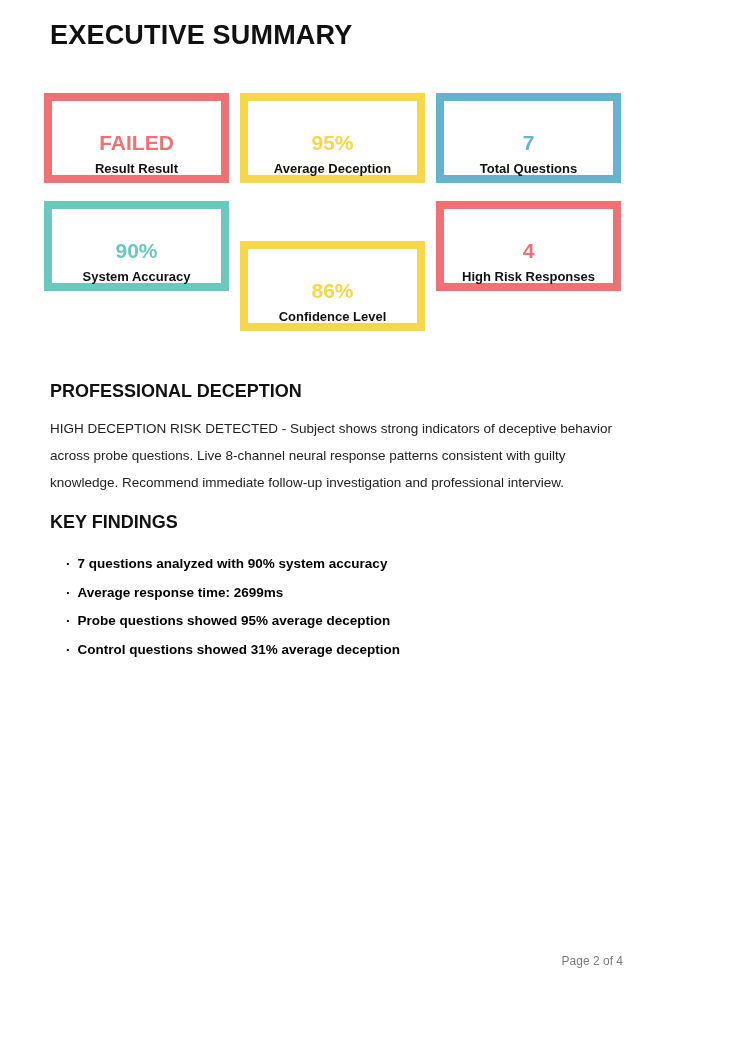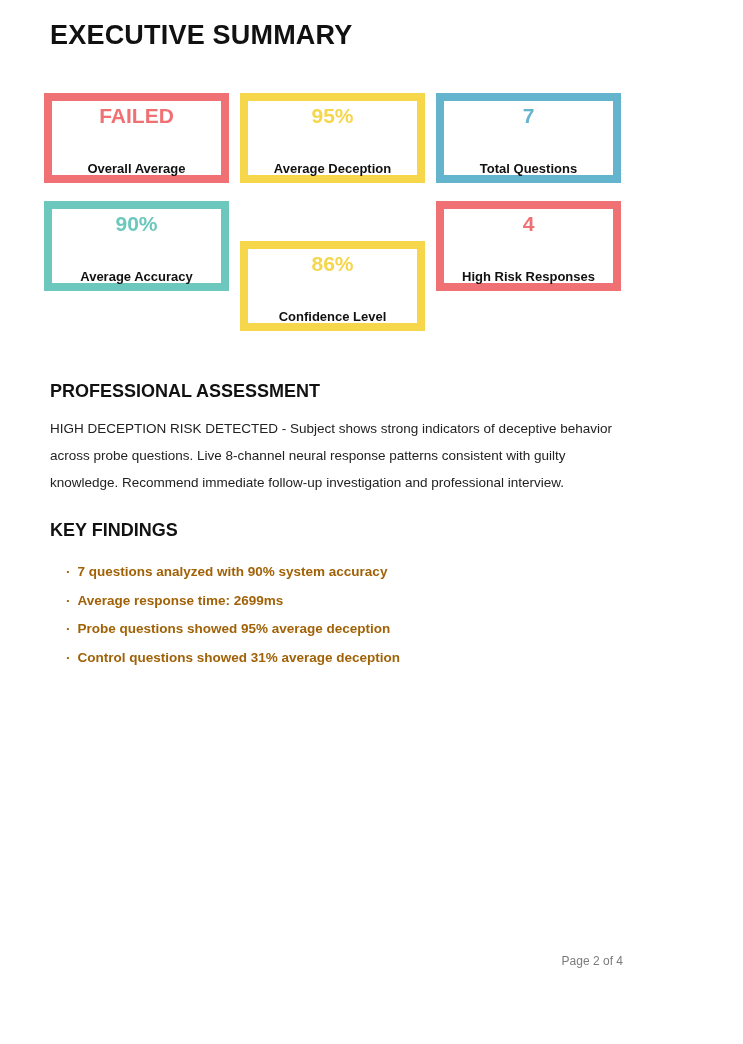--- a/index.html
+++ b/index.html
@@ -27,58 +27,58 @@
     margin: 42px 46px 0 44px;
   }
   .stat-card {
     height: 90px;
     box-sizing: border-box;
     border: 8px solid #4c1d95;
     background: #ffffff;
     display: flex;
     flex-direction: column;
     align-items: center;
-    justify-content: space-between;
+    justify-content: flex-end;
     gap: 9px;
     padding-top: 4px;
   }
   .stat-value {
     font-size: 21px;
     font-weight: bold;
     line-height: 1;
   }
   .stat-label {
     font-size: 13px;
     font-weight: bold;
     color: #111111;
     line-height: 1;
   }
   .section-heading {
     margin: 50px 46px 0 50px;
     font-size: 18px;
     font-weight: bold;
     color: #111111;
   }
-  .section-heading.mt-sm { margin-top: 24px; }
+  .section-heading.mt-sm { margin-top: 16px; }
   .assessment-body {
     margin: 13px 45px 0 50px;
     font-size: 13.5px;
     line-height: 27px;
     color: #222222;
   }
   .findings-list {
     list-style: none;
     margin: 17px 46px 0 66px;
     padding: 0;
   }
   .finding-item {
     font-size: 13.5px;
     font-weight: bold;
     line-height: 28.5px;
-    color: #a16207;
+    color: #000000;
   }
   .finding-bullet {
     margin-right: 7px;
   }
   .page-footer {
     position: absolute;
     top: 954px;
     right: 44px;
     font-size: 12px;
     color: #7b7b7b;
@@ -88,50 +88,50 @@
 <body>
 
 <div class="page">
 
   <h1 class="page-title">EXECUTIVE SUMMARY</h1>
 
   <div class="cards-grid">
 
       <div class="stat-card" style="border-color: rgb(240, 113, 115);">
         <div class="stat-value" style="color: rgb(240, 113, 115);">FAILED</div>
-        <div class="stat-label">Overall Average</div>
+        <div class="stat-label">Result Result</div>
       </div>
 
       <div class="stat-card" style="border-color: rgb(246, 214, 75);">
         <div class="stat-value" style="color: rgb(246, 214, 75);">95%</div>
         <div class="stat-label">Average Deception</div>
       </div>
 
       <div class="stat-card" style="border-color: rgb(99, 180, 204);">
         <div class="stat-value" style="color: rgb(99, 180, 204);">7</div>
         <div class="stat-label">Total Questions</div>
       </div>
 
       <div class="stat-card" style="border-color: rgb(108, 200, 188);">
         <div class="stat-value" style="color: rgb(108, 200, 188);">90%</div>
-        <div class="stat-label">Average Accuracy</div>
+        <div class="stat-label">System Accuracy</div>
       </div>
 
       <div class="stat-card" style="border-color: rgb(246, 214, 75); margin-top: 40px;">
         <div class="stat-value" style="color: rgb(246, 214, 75);">86%</div>
         <div class="stat-label">Confidence Level</div>
       </div>
 
       <div class="stat-card" style="border-color: rgb(240, 113, 115);">
         <div class="stat-value" style="color: rgb(240, 113, 115);">4</div>
         <div class="stat-label">High Risk Responses</div>
       </div>
     </div>
 
-  <h2 class="section-heading">PROFESSIONAL ASSESSMENT</h2>
+  <h2 class="section-heading">PROFESSIONAL DECEPTION</h2>
 
   <p class="assessment-body">HIGH DECEPTION RISK DETECTED - Subject shows strong indicators of deceptive behavior across probe questions. Live 8-channel neural response patterns consistent with guilty knowledge. Recommend immediate follow-up investigation and professional interview.</p>
 
   <h2 class="section-heading mt-sm">KEY FINDINGS</h2>
 
   <ul class="findings-list">
 
       <li class="finding-item">
         <span class="finding-bullet">·</span><span>7 questions analyzed with 90% system accuracy</span>
       </li>

